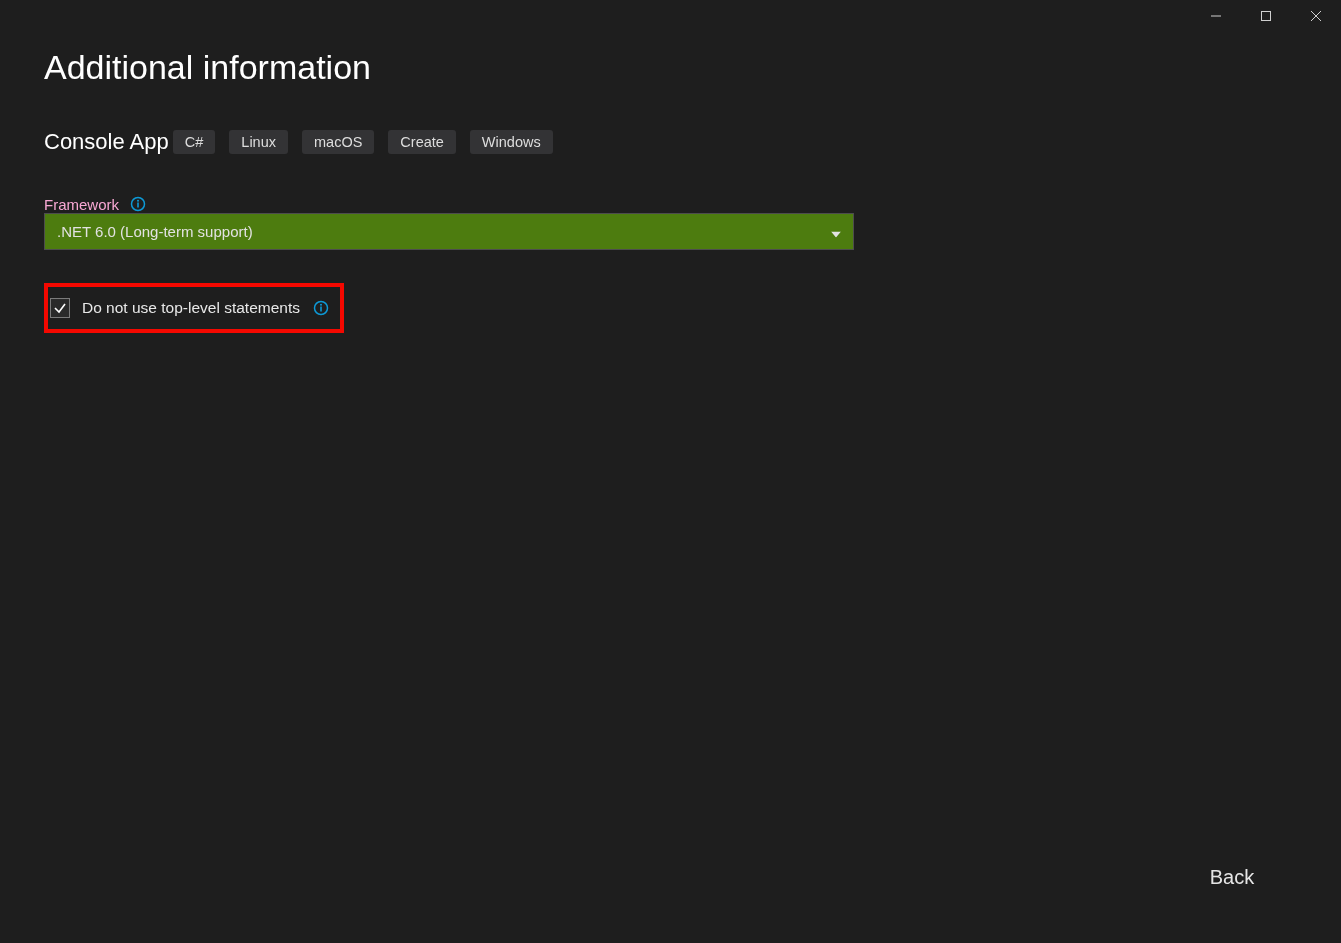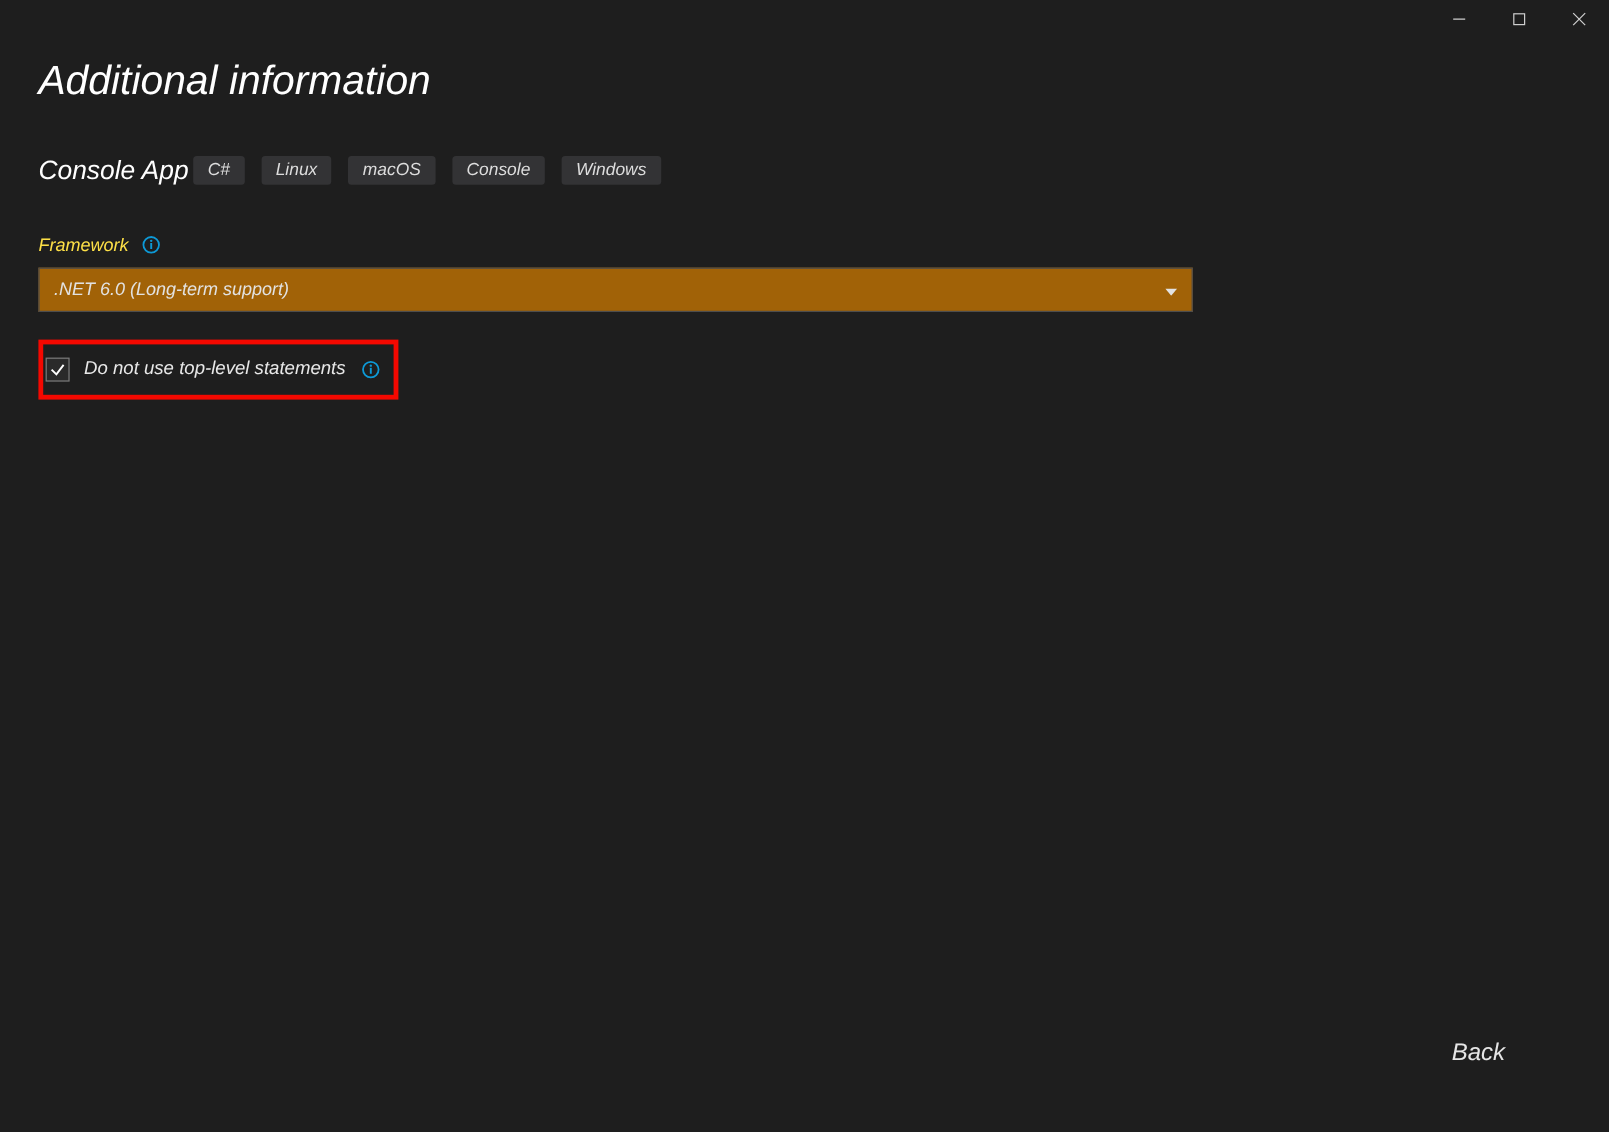--- a/index.html
+++ b/index.html
@@ -25,22 +25,21 @@
       display: flex;
       align-items: center;
       justify-content: center;
       cursor: default;
       color:#cfcfcf;
     }
     .titlebar .winbtn svg { display:block; }
     .page {
       position: absolute;
       top: 0; left: 0; right: 0; bottom: 0;
-      padding: 40px 44px 44px 32px;
-      font-style: italic;
+      padding: 40px 44px 44px 44px;
     }
     .heading {
       font-size: 34px;
       font-weight: 400;
       color: #ffffff;
       margin-top: 8px;
       margin-bottom: 42px;
     }
     .subrow {
       display: flex;
@@ -58,41 +57,40 @@
       background: #333335;
       color: #dddddd;
       padding: 4px 12px;
       border-radius: 3px;
       font-size: 14.5px;
     }
     .field-label-row {
       display:flex;
       align-items:center;
       gap: 10px;
-      margin-bottom: 10px;
       font-size: 15px;
-      color:#fde047;
+      color:#f9a8d4;
     }
     .info-icon {
       display:inline-flex;
       align-items:center;
       justify-content:center;
       width:18px;height:18px;
     }
     .info-icon svg { display:block; }
     .select-wrapper {
       position: relative;
-      width: 962px;
+      width: 810px;
       height: 37px;
-      background: #a16207;
+      background: #4d7c0f;
       border: 1px solid #4d4d4d;
       display: flex;
       align-items: center;
       padding: 0 12px;
-      margin-bottom: 23px;
+      margin-bottom: 33px;
       color:#e2e2e2;
       font-size: 15px;
     }
     .select-caret {
       position:absolute;
       right: 12px;
       top: 50%;
       transform: translateY(-50%);
     }
     .checkbox-row {
@@ -170,21 +168,21 @@
 <div class="page">
 
   <h1 class="heading">Additional information</h1>
 
   <div class="subrow">
     <div class="subtitle">Console App</div>
     <div class="tags">
       <span class="tag">C#</span>
       <span class="tag">Linux</span>
       <span class="tag">macOS</span>
-      <span class="tag">Console</span>
+      <span class="tag">Create</span>
       <span class="tag">Windows</span>
     </div>
   </div>
 
   <div class="field-label-row">
     <span>Framework</span>
     <span class="info-icon">
       <svg width="16" height="16">
         <circle cx="8" cy="8" r="6.5" fill="none" stroke="#0d99d6" stroke-width="1.5"></circle>
         <circle cx="8" cy="4.7" r="1" fill="#0d99d6"></circle>

